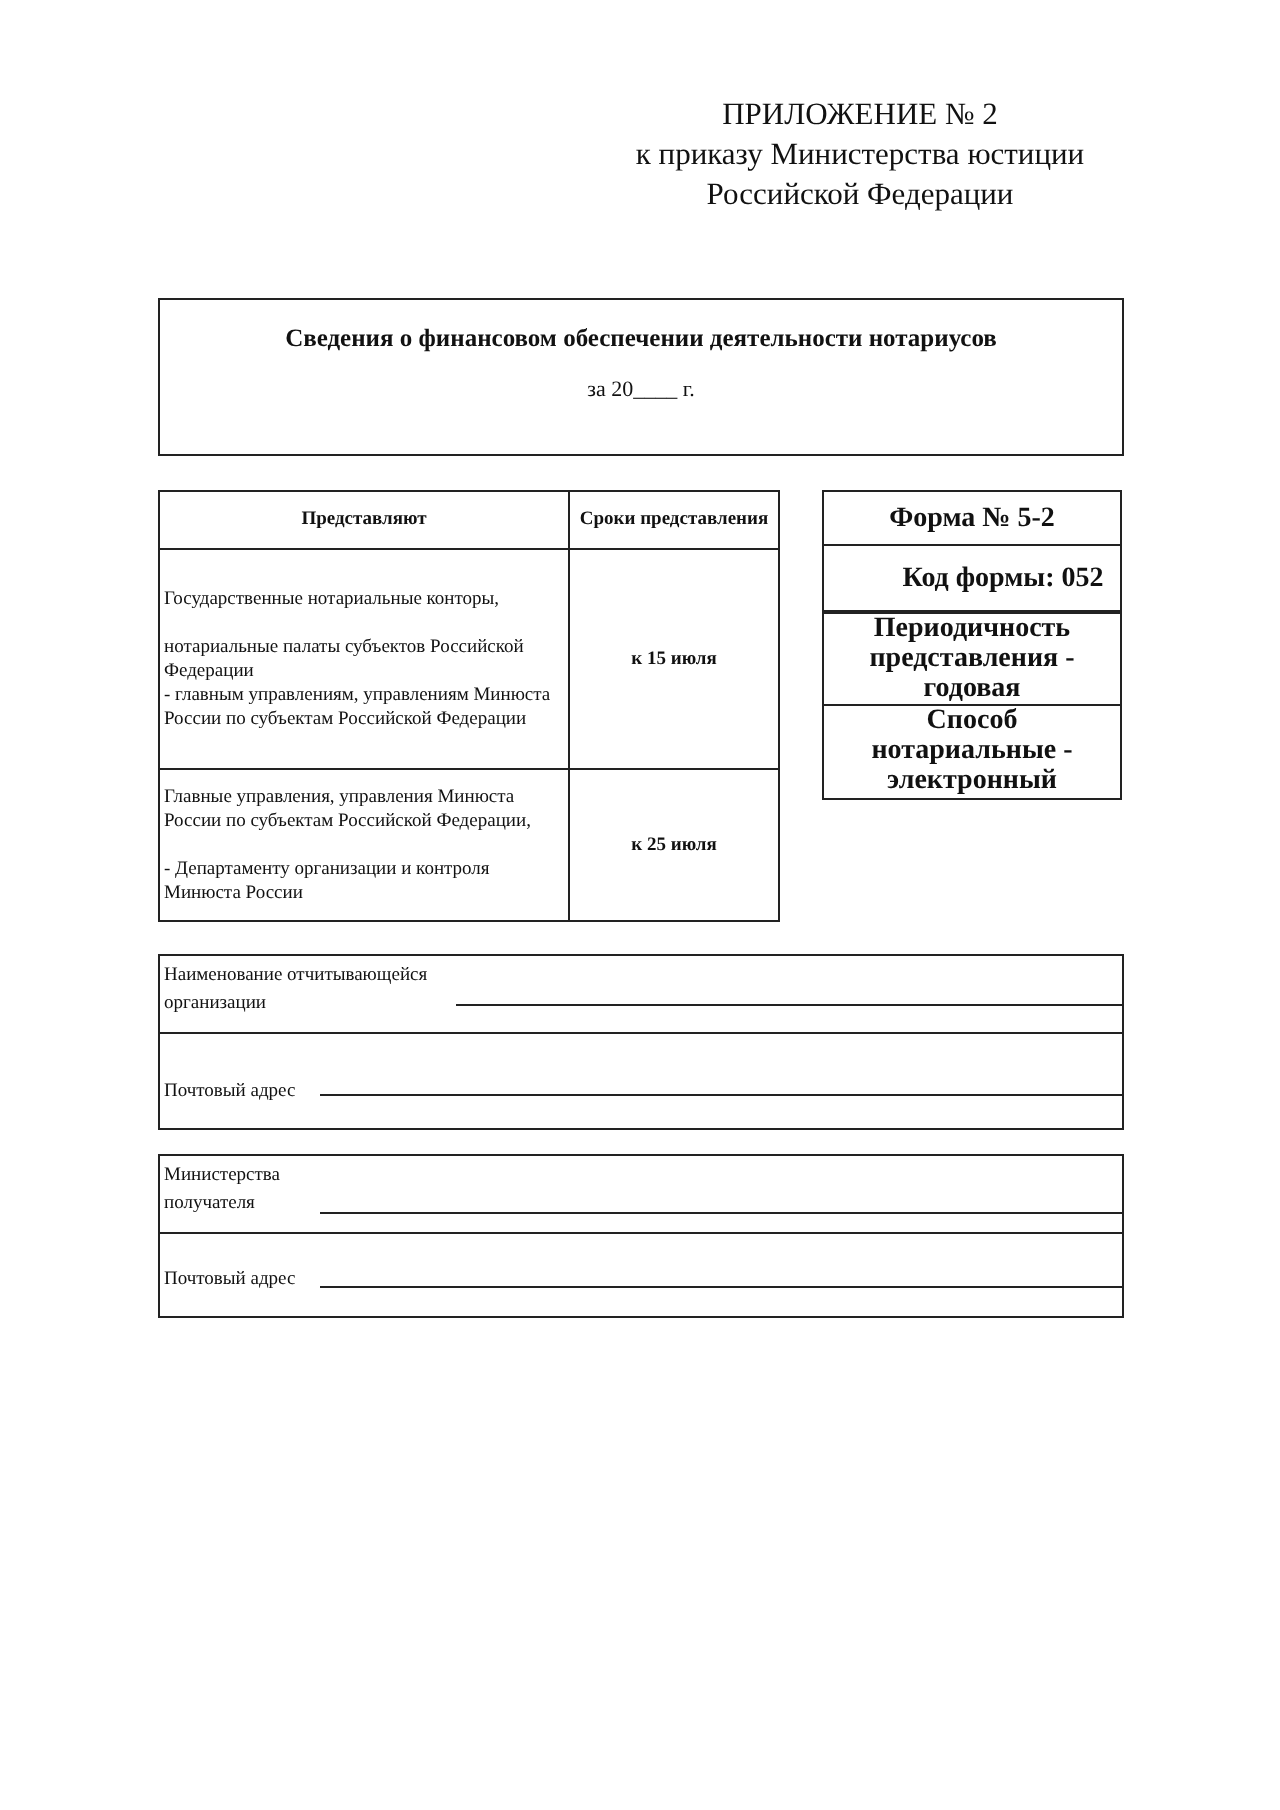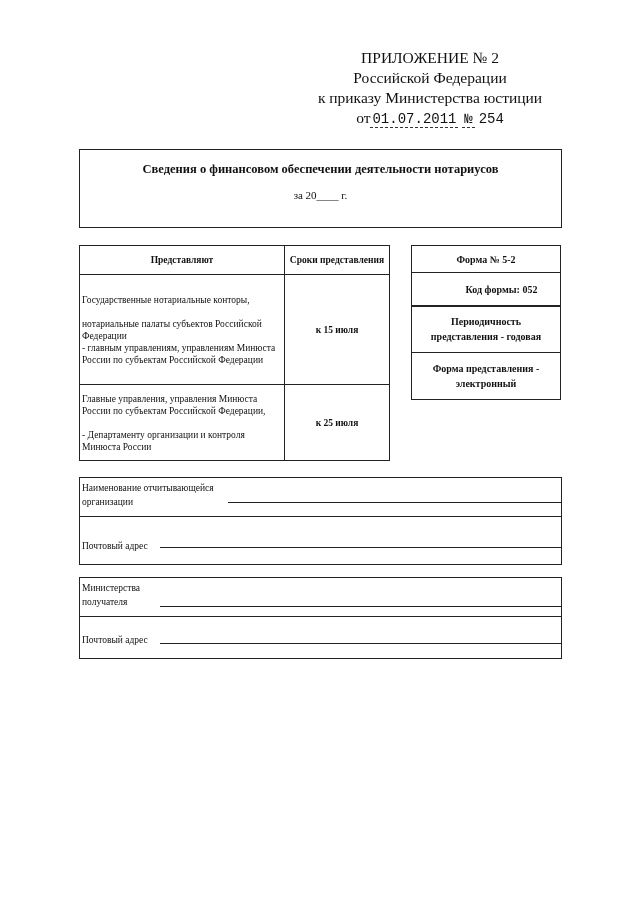--- a/index.html
+++ b/index.html
@@ -14,43 +14,38 @@
     .titlebox .t { font-weight: bold; font-size: 12.5px; margin-top: 12px; }
     .titlebox .y { font-size: 11px; margin-top: 12px; }
     table.sched { position: absolute; left: 79px; top: 245px; width: 311px; border-collapse: collapse; font-size: 9.5px; }
     table.sched td, table.sched th { border: 1.5px solid #222; padding: 2px 2px; vertical-align: middle; }
     table.sched th { font-weight: bold; height: 24px; font-size: 9.5px; }
     table.sched td.who { width: 200px; line-height: 12px; text-align: left; }
     table.sched td.when { text-align: center; font-weight: bold; }
     .who p { margin: 0; }
     .who .gap { height: 12px; }
     .formbox { left: 411px; top: 245px; width: 150px; }
-    .formbox div { border: 1.5px solid #222; box-sizing: border-box; margin-top: -1.5px; text-align: center; font-weight: bold; font-size: 10px; display: flex; align-items: center; justify-content: center; line-height: 15px; padding: 0 4px; }
+    .formbox div { border: 1.5px solid #222; box-sizing: border-box; margin-top: -1.5px; text-align: center; font-weight: bold; font-size: 14px; display: flex; align-items: center; justify-content: center; line-height: 15px; padding: 0 4px; }
     .formbox .c1 { height: 28px; margin-top: 0; }
     .formbox .c2 { height: 35px; padding-left: 35px; }
     .formbox .c3 { height: 48px; }
     .formbox .c4 { height: 48px; }
     .addrbox { left: 79px; width: 483px; font-size: 9.5px; }
     .addrbox .row { border: 1.5px solid #222; box-sizing: border-box; position: relative; margin-top: -1.5px; }
     .addrbox .row:first-child { margin-top: 16px; }
     .addrbox .lbl { position: absolute; left: 2px; line-height: 14px; }
     .addrbox .line { position: absolute; right: -1px; border-bottom: 1.5px solid #222; }
   </style>
 </head>
 <body>
 
 <div class="abs appendix">
   <div>ПРИЛОЖЕНИЕ № 2</div>
+  <div>к приказу Министерства юстиции</div>
   <div>Российской Федерации</div>
-  <div>к приказу Министерства юстиции</div>
-  <div>
-    <span>от</span><span class="ul date">01.07.2011</span>
-    <span class="ul date">№</span>
-    <span class="date">254</span>
-  </div>
 </div>
 
 <div class="abs box titlebox">
   <div class="t">Сведения о финансовом обеспечении деятельности нотариусов</div>
   <div class="y">за  20____  г.</div>
 </div>
 
 <table class="sched">
   <tbody>
       <tr>
@@ -74,21 +69,21 @@
     </td>
     <td class="when">к 25 июля</td>
   </tr>
 </tbody>
   </table>
 
 <div class="abs formbox">
   <div class="c1">Форма № 5-2</div>
   <div class="c2">Код формы: 052</div>
   <div class="c3">Периодичность представления - годовая</div>
-  <div class="c4">Форма представления  -  электронный</div>
+  <div class="c4">Способ нотариальные  -  электронный</div>
 </div>
 
 <div class="abs addrbox" style="top:461px;">
   <div class="row" style="height:40px;">
     <div class="lbl" style="top:3px; width:150px;">Наименование отчитывающейся организации</div>
     <div class="line" style="left:148px; top:24px;"></div>
   </div>
   <div class="row" style="height:49px;">
     <div class="lbl" style="top:22px;">Почтовый адрес</div>
     <div class="line" style="left:80px; top:30px;"></div>

